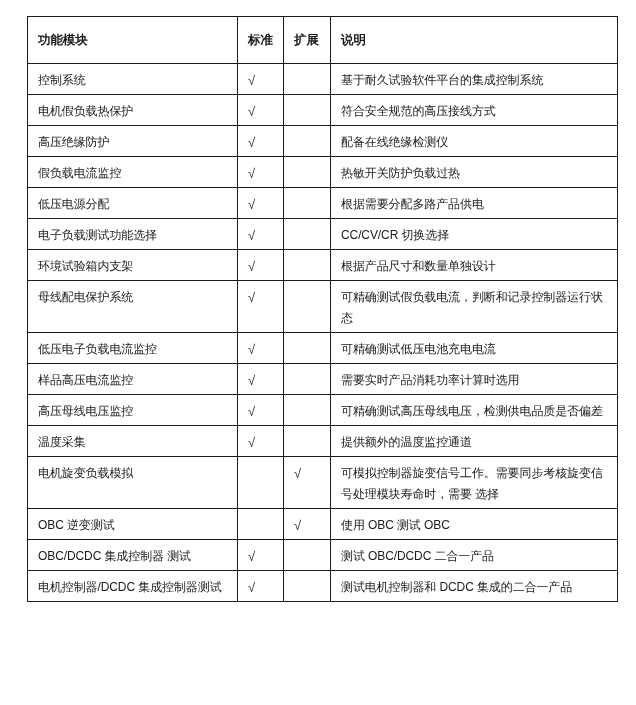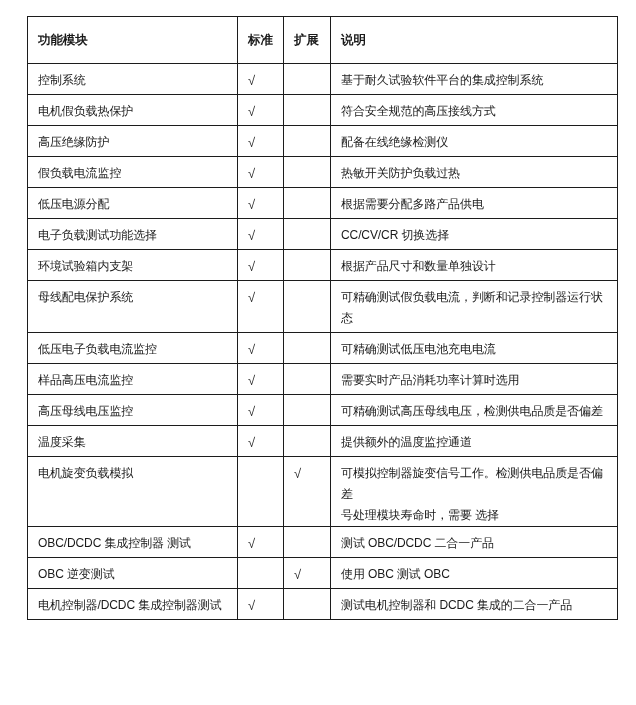--- a/index.html
+++ b/index.html
@@ -151,34 +151,34 @@
         <tr>
       <td class="c-module">温度采集</td>
       <td class="c-check">√</td>
       <td class="c-check"></td>
       <td class="c-desc">提供额外的温度监控通道</td>
     </tr>
         <tr class="tall">
       <td class="c-module">电机旋变负载模拟</td>
       <td class="c-check"></td>
       <td class="c-check">√</td>
-      <td class="c-desc">可模拟控制器旋变信号工作。检测供电品质是否偏差
+      <td class="c-desc">可模拟控制器旋变信号工作。需要同步考核旋变信
 号处理模块寿命时，需要 选择</td>
+    </tr>
+        <tr>
+      <td class="c-module">OBC 逆变测试</td>
+      <td class="c-check"></td>
+      <td class="c-check">√</td>
+      <td class="c-desc">使用 OBC 测试 OBC</td>
     </tr>
         <tr>
       <td class="c-module">OBC/DCDC 集成控制器 测试</td>
       <td class="c-check">√</td>
       <td class="c-check"></td>
       <td class="c-desc">测试 OBC/DCDC 二合一产品</td>
-    </tr>
-        <tr>
-      <td class="c-module">OBC 逆变测试</td>
-      <td class="c-check"></td>
-      <td class="c-check">√</td>
-      <td class="c-desc">使用 OBC 测试 OBC</td>
     </tr>
         <tr>
       <td class="c-module">电机控制器/DCDC 集成控制器测试</td>
       <td class="c-check">√</td>
       <td class="c-check"></td>
       <td class="c-desc">测试电机控制器和 DCDC 集成的二合一产品</td>
     </tr>
       </tbody>
   </table>
 

